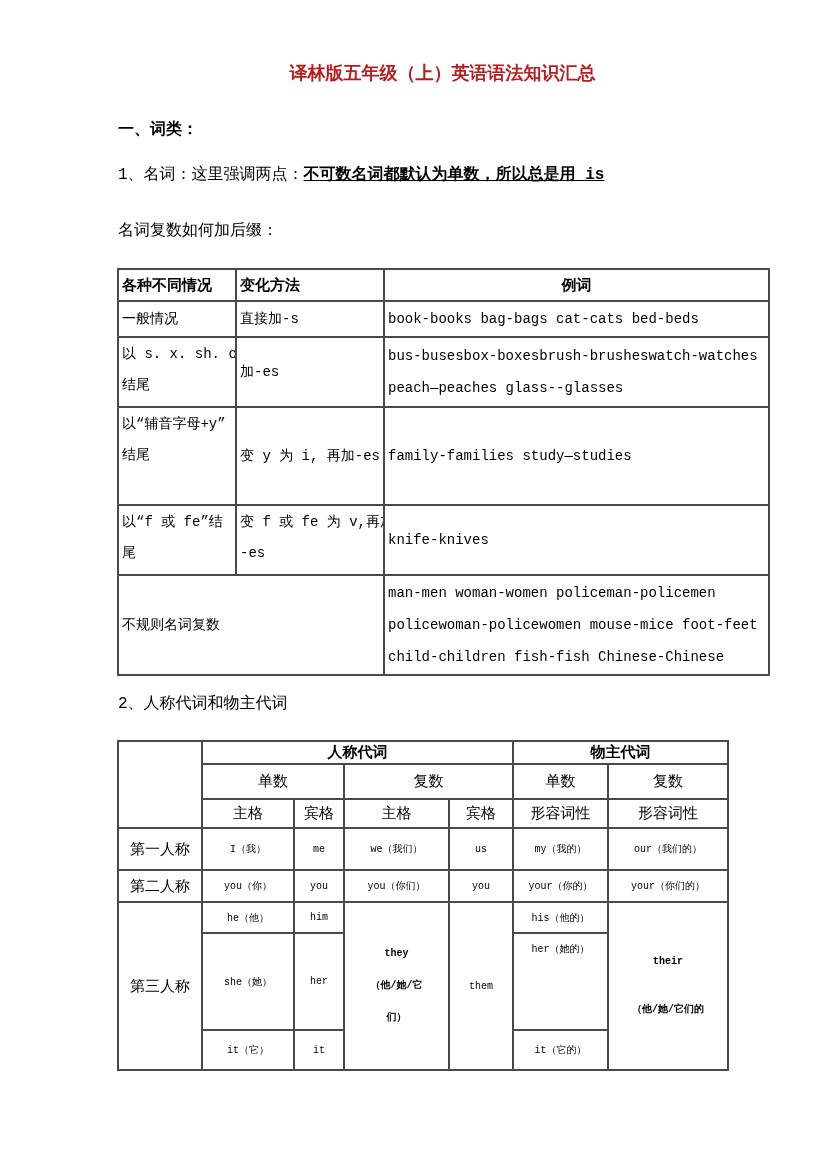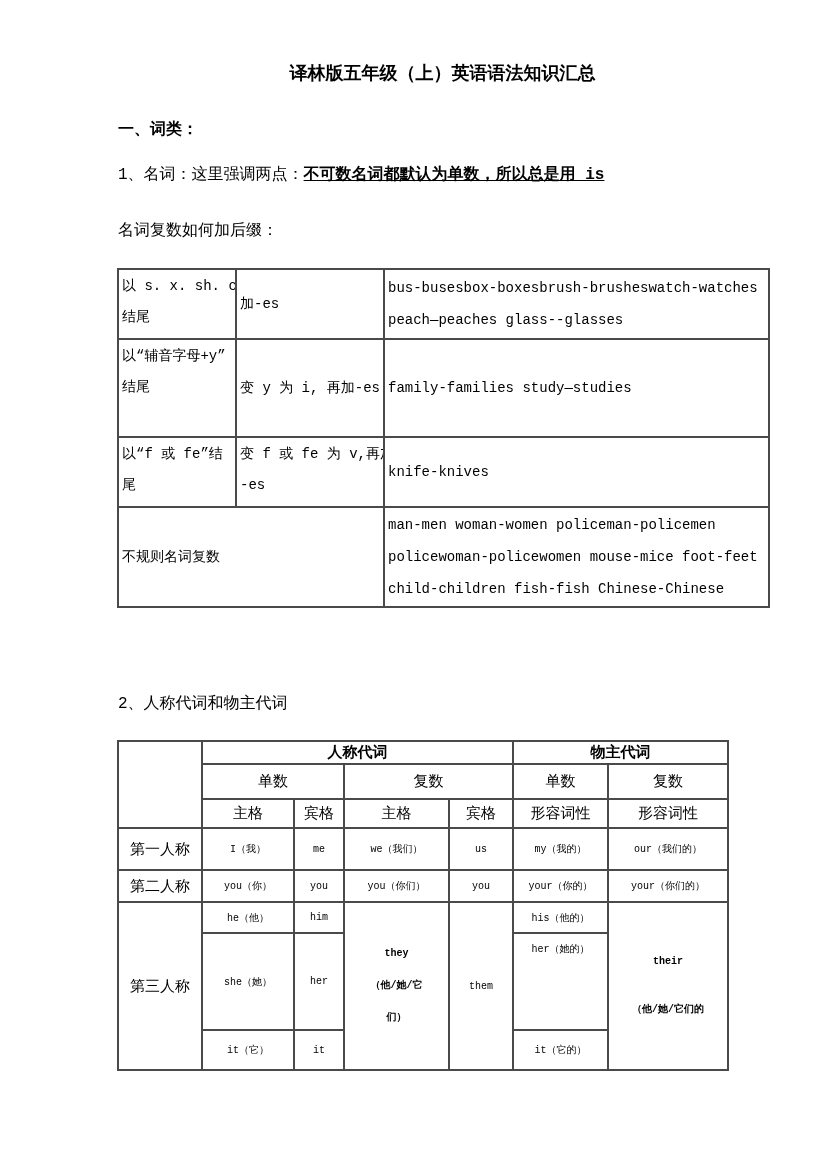--- a/index.html
+++ b/index.html
@@ -14,21 +14,21 @@
   }
 
   .doc-title {
     position: absolute;
     left: 117px;
     top: 61px;
     width: 651px;
     text-align: center;
     font-size: 18px;
     font-weight: bold;
-    color: #000000;
+    color: #b91c1c;
   }
   .tline {
     position: absolute;
     left: 118px;
     font-size: 16px;
     white-space: nowrap;
     font-family: "Liberation Mono", "DejaVu Sans Mono", monospace;
   }
   #heading-word-classes { top: 119px; font-weight: bold; }
   #noun-point { top: 164px; }
@@ -86,20 +86,36 @@
 
   <div class="tline" id="noun-plural-intro">名词复数如何加后缀：</div>
 
   <table id="noun-table">
     <colgroup>
         <col style="width:118px">
         <col style="width:148px">
         <col style="width:385px">
       </colgroup>
     <tbody>
+        <tr style="height:32px">
+      <td class="hdr">各种不同情况</td>
+      <td class="hdr">变化方法</td>
+      <td class="hdr-ex">例词</td>
+    </tr>
+    <tr style="height:30px">
+      <td class="cjk">
+            <div>一般情况</div>
+          </td>
+      <td class="cjk">
+            <div>直接加-s</div>
+          </td>
+      <td class="ex">
+            <div>book-books bag-bags cat-cats bed-beds</div>
+          </td>
+    </tr>
     <tr style="height:70px">
       <td class="cjk vtop">
         <div>以 s. x. sh. ch</div>
         <div>结尾</div>
       </td>
       <td class="cjk">
             <div>加-es</div>
           </td>
       <td class="ex">
         <div>bus-busesbox-boxesbrush-brusheswatch-watches</div>

